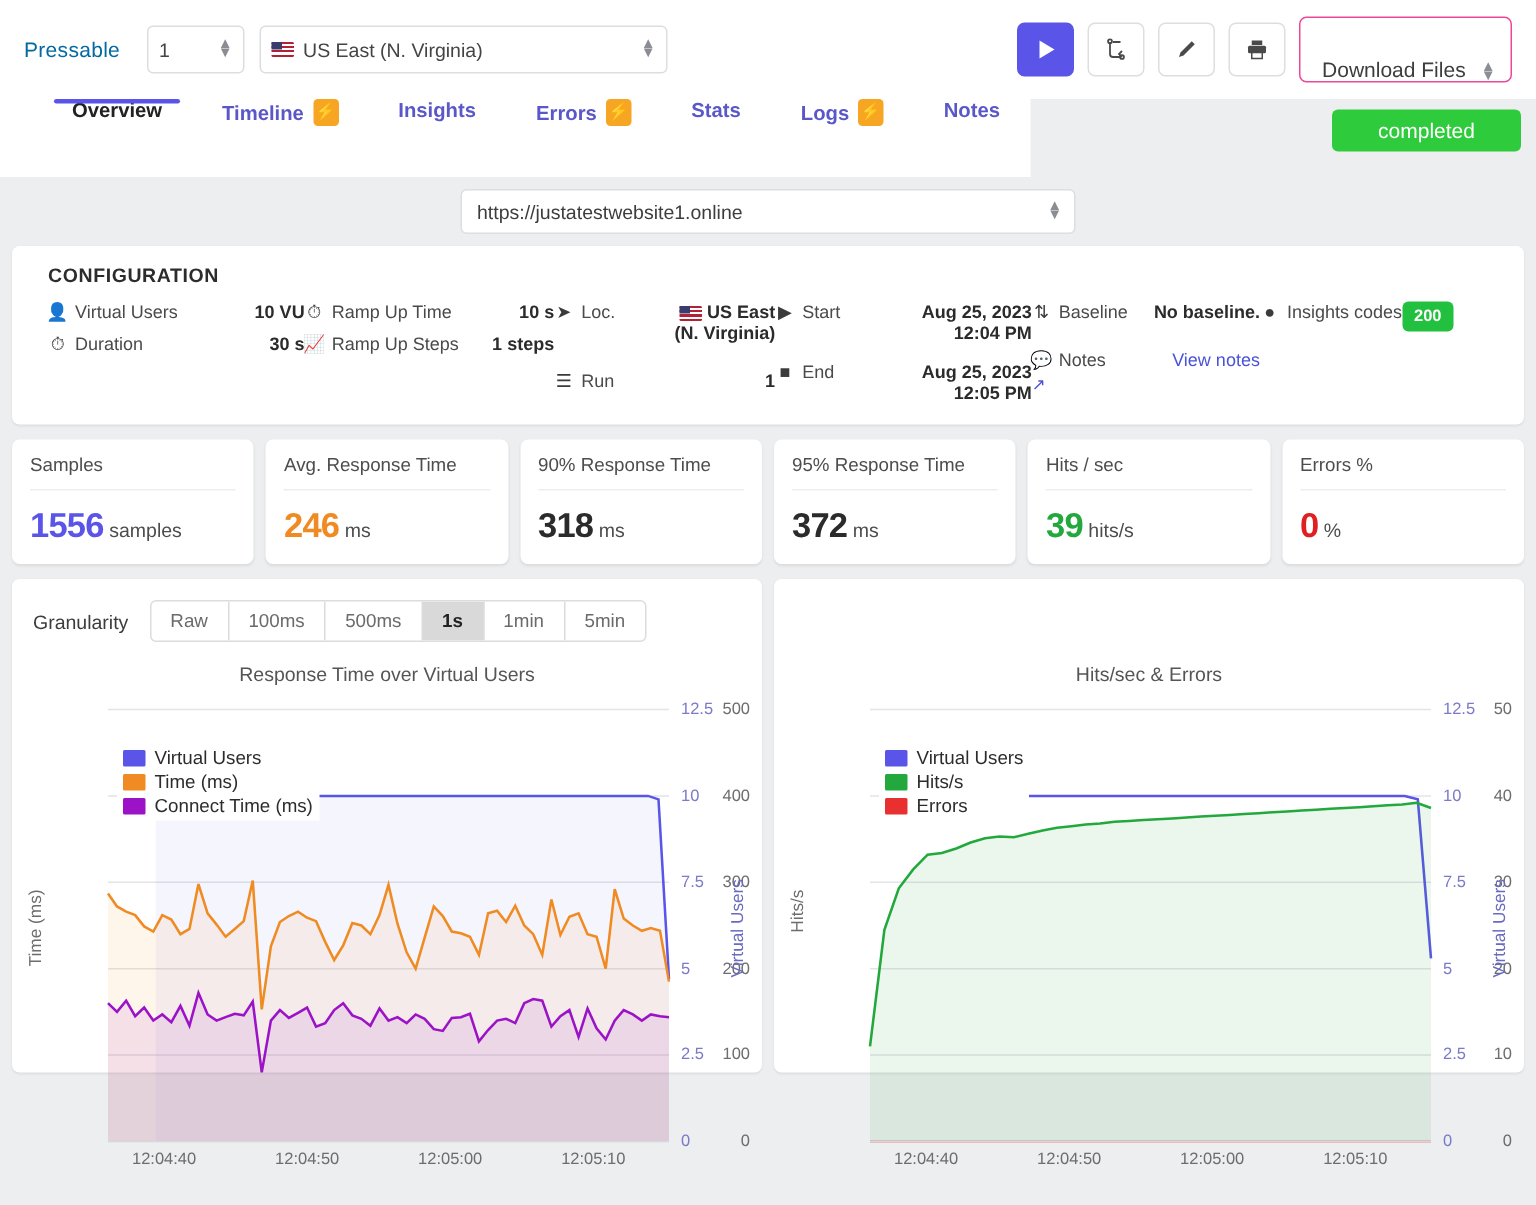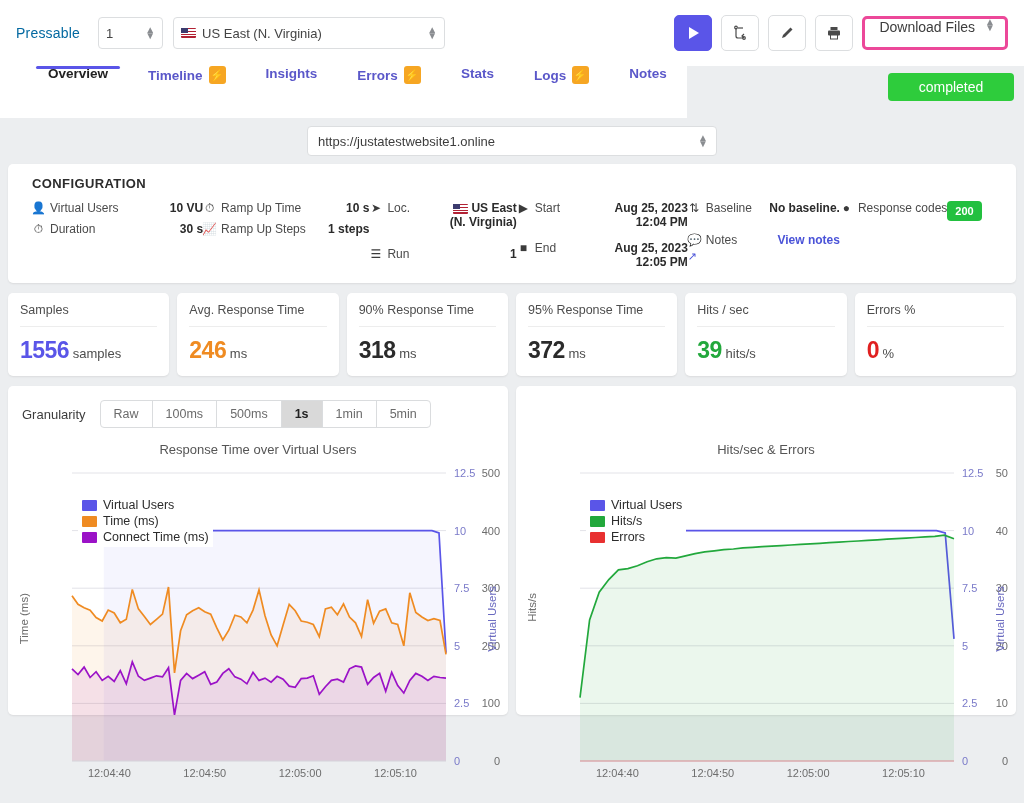--- a/index.html
+++ b/index.html
@@ -39,22 +39,22 @@
   }
   .flag::after{content:"";position:absolute;left:0;top:0;width:7px;height:5px;background:#3c3b6e;}
   .topbar-right { margin-left:auto; display:flex; align-items:center; gap:9px; }
   .tbtn {
     width:38px; height:36px; border:1px solid #dcdee0; border-radius:5px;
     background:#fff; display:flex; align-items:center; justify-content:center;
     color:#4a4a4a;
   }
   .tbtn.play { background:#5a55e8; border-color:#5a55e8; }
   .dl-files {
-    height:34px; border:3px solid #ec4899; border-radius:5px; background:#fff;
-    display:flex; align-items:flex-start; gap:10px; padding:0 10px 0 14px;
+    height:44px; border:1px solid #ec4899; border-radius:5px; background:#fff;
+    display:flex; align-items:flex-end; gap:10px; padding:0 10px 0 14px;
     font-size:14px; color:#3d3d3d;
   }
 
   
   .tabstrip { height:52px; position:relative; display:flex; align-items:stretch; }
   .tabs { background:#fff; display:flex; align-items:flex-start; border-top-left-radius:0;padding-left:28px; }
   .tab {
     display:flex; align-items:center; gap:6px;
     padding:0 20px; font-size:13.5px; color:#5a57c9; font-weight:bold;
     position:relative;
@@ -92,21 +92,21 @@
   .cfg-grid { display:flex; }
   .cfg-col { display:flex; flex-direction:column; gap:7px; }
   .cfg-row { display:flex; align-items:flex-start; font-size:12px; line-height:14px; }
   .cfg-label { display:flex; align-items:flex-start; gap:5px; color:#4a4a4a; }
   .cfg-val { font-weight:bold; color:#2b2b2b; margin-left:auto; padding-left:10px; text-align:right; }
   .ico { width:13px; display:inline-flex; justify-content:center; flex:none; color:#3b3b3b; }
   .c1 { width:180px; } .c2 { width:175px; } .c3 { width:155px; }
   .c4 { width:180px; } .c5 { width:160px; } .c6 { width:160px; }
   .chip200 { background:#22c03f; color:#fff; border-radius:4px; font-size:11px;
              padding:3px 8px; font-weight:bold; }
-  .link { color:#4a53d8; font-weight:bold; }
+  .link { color:#4a53d8; font-weight:normal; }
   .extlink { color:#4a53d8; font-size:11px; }
 
   
   .metrics { display:flex; gap:8px; margin:10px 8px 0; }
   .metric { flex:1; padding:10px 12px 12px; }
   .metric .mtitle { font-size:12.5px; color:#4d4d4d; padding-bottom:9px; border-bottom:1px solid #ededed; }
   .metric .mval { padding-top:10px; font-size:13px; color:#4d4d4d; }
   .metric .mval b { font-size:23px; letter-spacing:-.5px; }
   .v-purple b { color:#5a55e8; } .v-orange b { color:#ef8b22; }
   .v-dark b { color:#2b2b2b; } .v-green b { color:#22a83c; } .v-red b { color:#e02020; }
@@ -331,21 +331,21 @@
           </span>
         <span class="cfg-val link">View notes</span>
       </div>
       <div style="margin-left:0;margin-top:-4px" class="extlink">↗﻿</div>
     </div>
 
     <div class="cfg-col c6">
       <div class="cfg-row">
         <span class="cfg-label">
             <span class="ico">●</span>
-        <span>Response codes</span>
+        <span>Insights codes</span>
           </span>
         <span class="chip200">200</span>
       </div>
     </div>
   </div>
 </div>
 
 <div class="metrics" id="metrics">
     <div class="card metric">
       <div class="mtitle">Samples</div>

